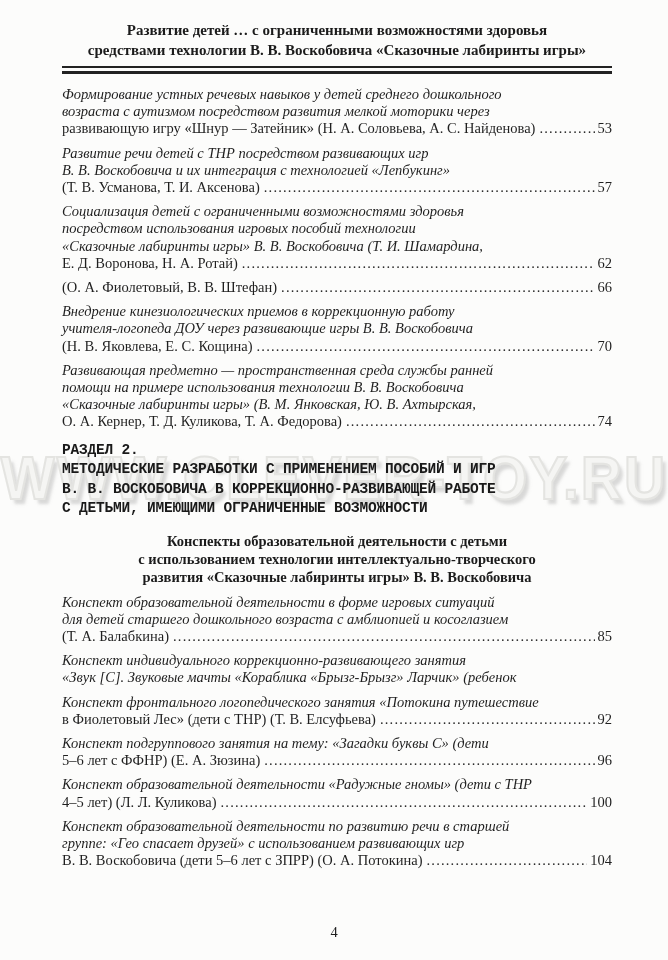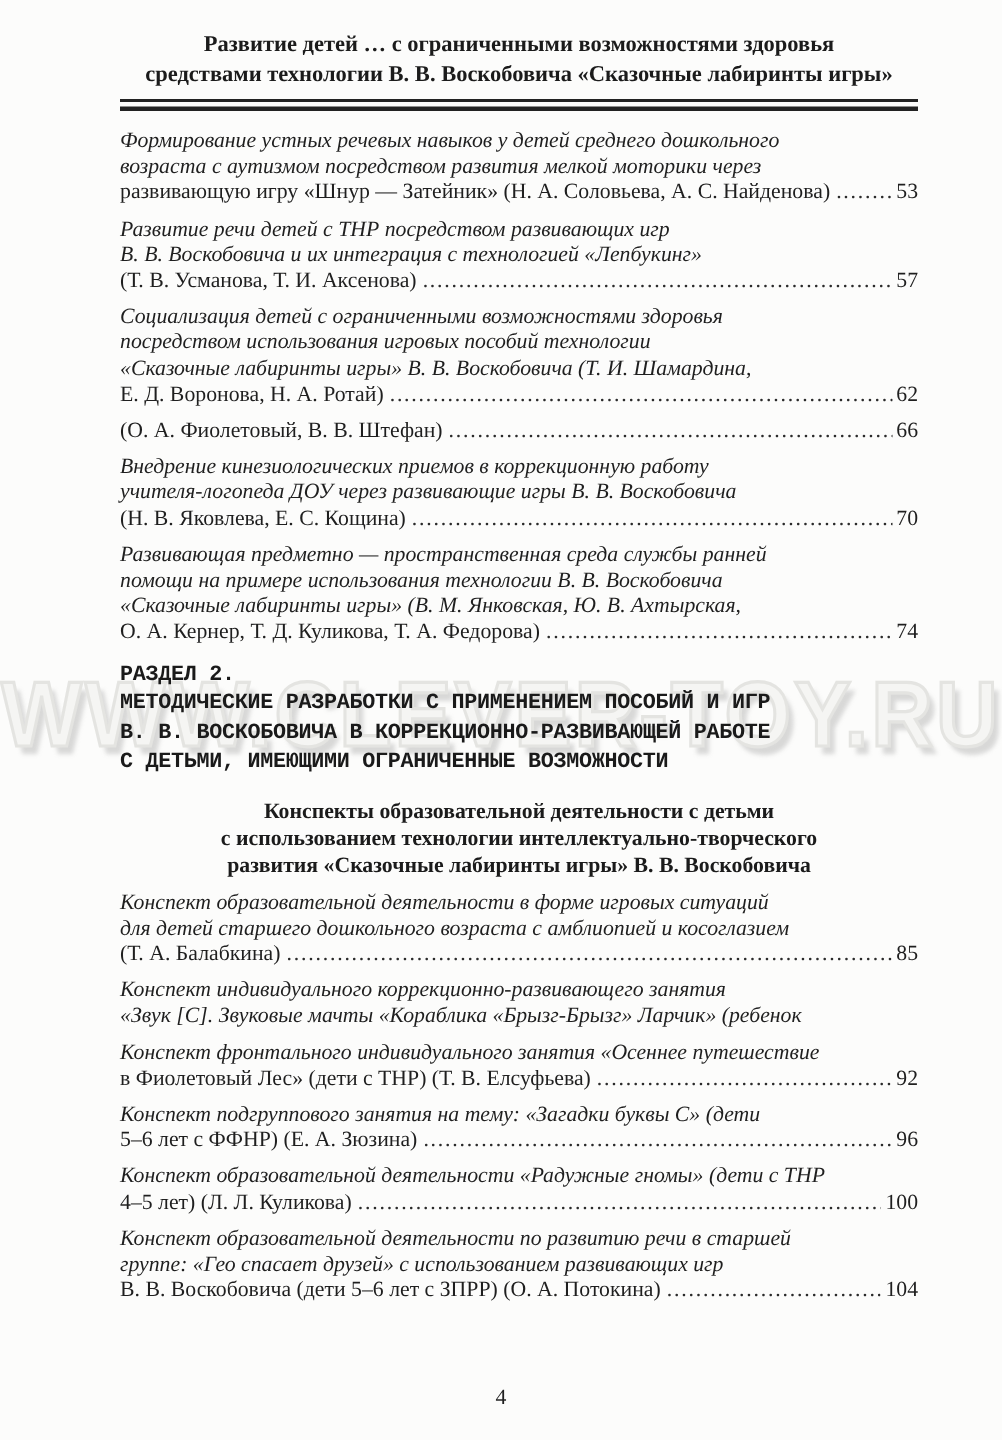--- a/index.html
+++ b/index.html
@@ -9,21 +9,21 @@
     font-family: "Liberation Serif", serif;
     color: #1f1f1f;
     position: relative;
     overflow: hidden;
   }
   .page {
     position: relative;
     z-index: 1;
     box-sizing: border-box;
     width: 668px; height: 960px;
-    padding: 20px 56px 0 80px;
+    padding: 20px 56px 0 62px;
   }
   
   .book-header {
     text-align: center;
     font-weight: bold;
     font-size: 15px;
     line-height: 20px;
     padding: 0 6px;
     color: #1b1b1b;
   }
@@ -190,21 +190,21 @@
           <span class="t">(Т. А. Балабкина)</span>
           <span class="dots"></span>
           <span class="pg">85</span>
         </div>
       </div>
       <div class="entry">
         <div class="line">Конспект индивидуального коррекционно-развивающего занятия</div>
         <div class="line">«Звук [С]. Звуковые мачты «Кораблика «Брызг-Брызг» Ларчик» (ребенок</div>
       </div>
       <div class="entry">
-        <div class="line">Конспект фронтального индивидуального занятия «Осеннее путешествие</div>
+        <div class="line">Конспект фронтального логопедического занятия «Потокина путешествие</div>
         <div class="lead">
           <span class="t">в Фиолетовый Лес» (дети с ТНР) (Т. В. Елсуфьева)</span>
           <span class="dots"></span>
           <span class="pg">92</span>
         </div>
       </div>
       <div class="entry">
         <div class="line">Конспект подгруппового занятия на тему: «Загадки буквы С» (дети</div>
         <div class="lead">
           <span class="t">5–6 лет с ФФНР) (Е. А. Зюзина)</span>

